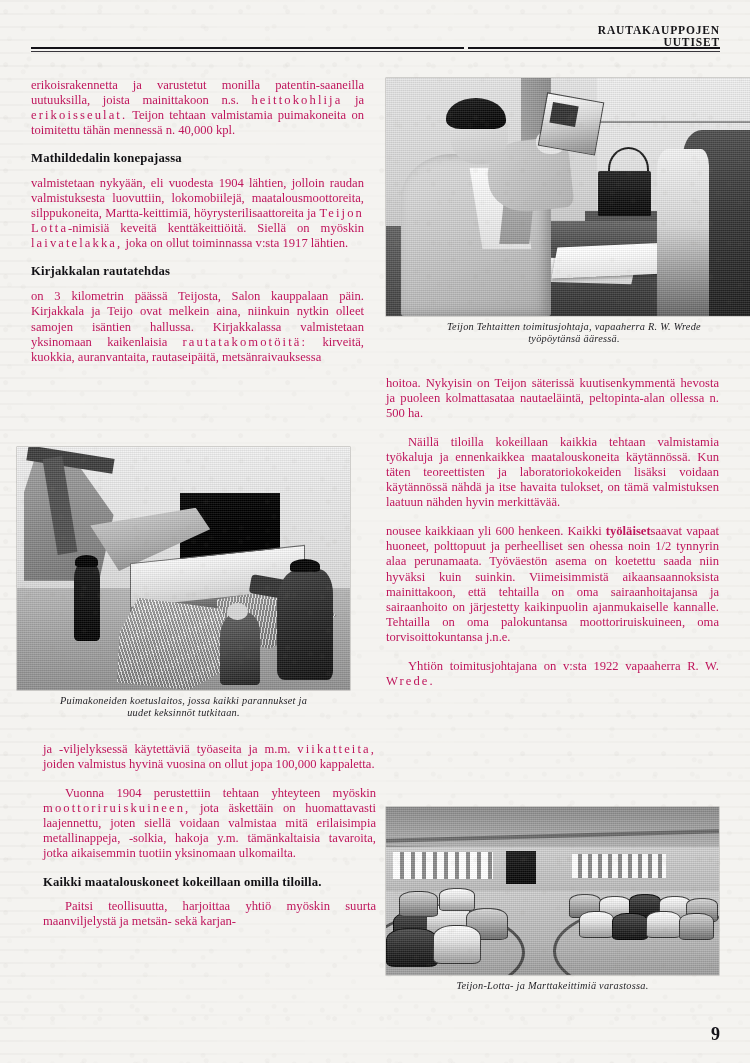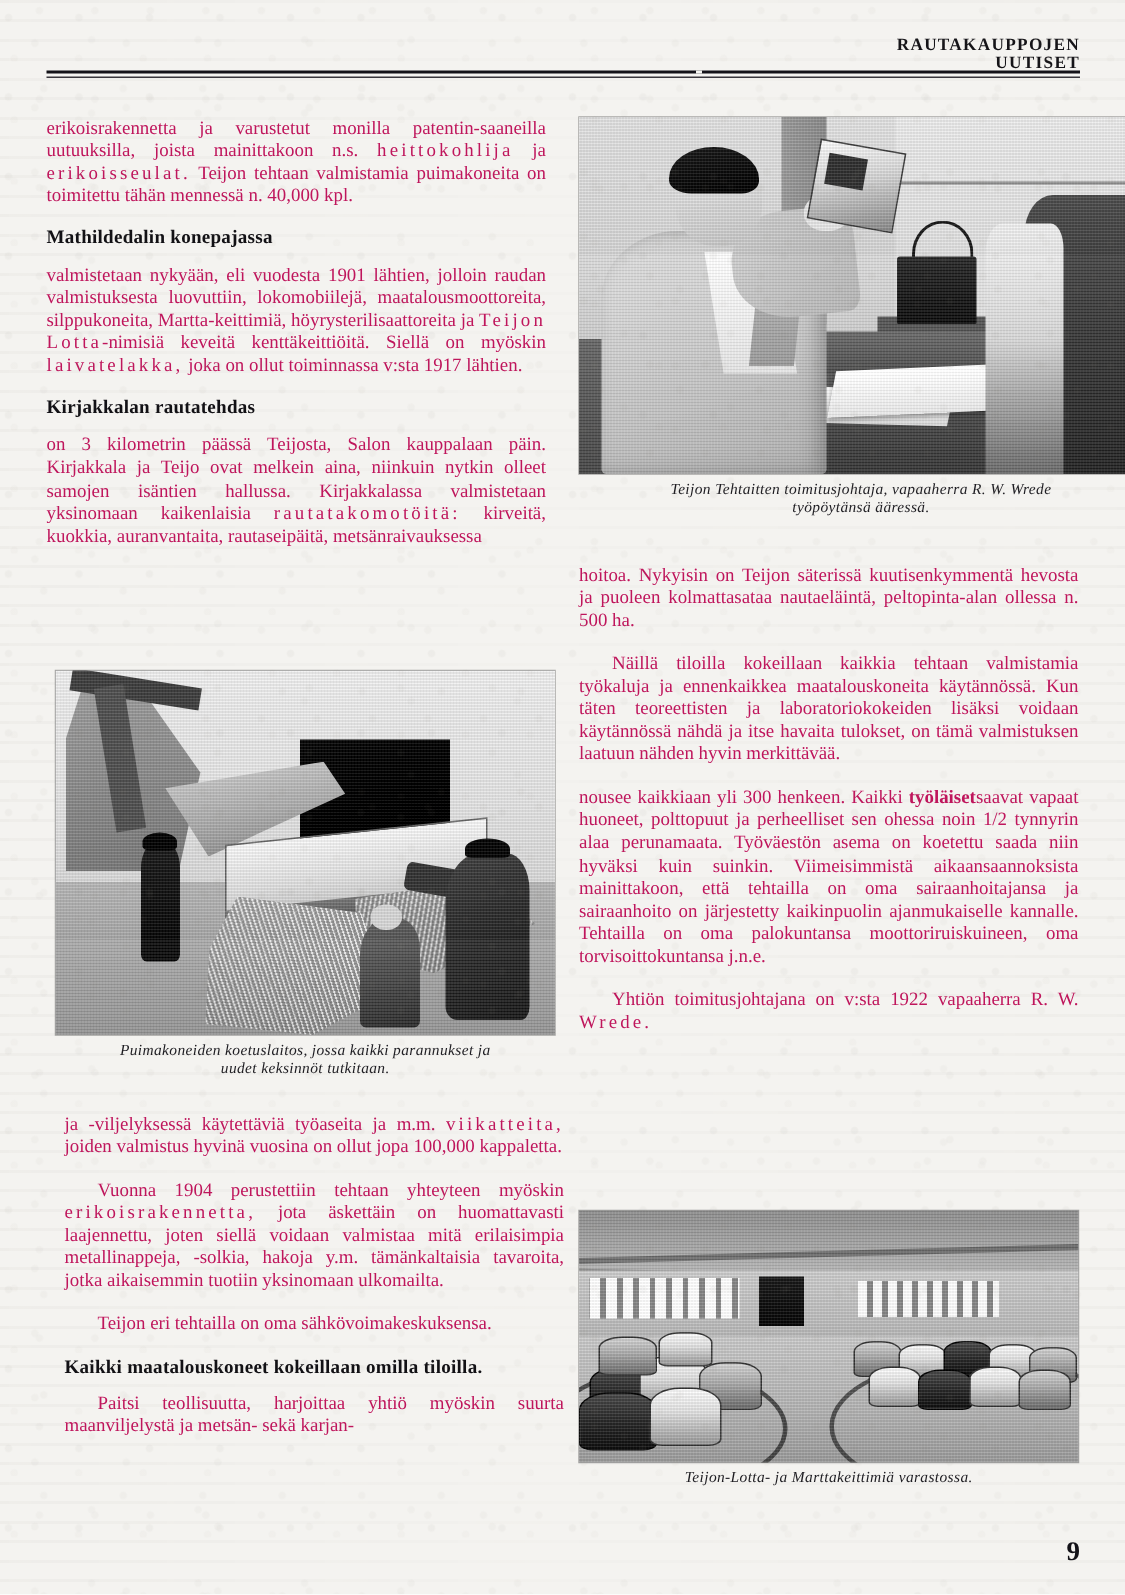--- a/index.html
+++ b/index.html
@@ -312,21 +312,21 @@
   }
   .p1-chairR2 {
     position: absolute; right: 14%; top: 30%; width: 14%; bottom: 0;
     background: linear-gradient(180deg,#e6e4de 0%, #cdcac2 46%, #6d6a62 100%);
     border-radius: 22% 16% 0 0 / 12% 10% 0 0;
   }
 
   
   .fig-thresher {
     position: absolute;
-    left: 37px;
+    left: 17px;
     top: 447px;
     width: 333px;
     z-index: 3;
   }
   .fig-thresher .photo { height: 243px; }
   .p2-sky {
     position: absolute; inset: 0;
     background: linear-gradient(180deg,#e3e1db 0%, #d8d5ce 40%, #cbc8c0 70%, #b9b6ad 100%);
   }
   .p2-ground {
@@ -521,21 +521,21 @@
     <div class="col col-left">
 
       <p class="body"><span>erikoisrakennetta ja varustetut monilla patentin-saaneilla uutuuksilla, joista mainittakoon n.s.</span>
         <span class="sp">heittokohlija</span>
         <span>ja</span>
         <span class="sp">erikoisseulat.</span>
         <span>Teijon tehtaan valmistamia puimakoneita on toimitettu tähän mennessä n. 40,000 kpl.</span></p>
 
       <h2 class="subhead">Mathildedalin konepajassa</h2>
 
-      <p class="body"><span>valmistetaan nykyään, eli vuodesta 1901 lähtien, jolloin raudan valmistuksesta luovuttiin, lokomobiilejä, maatalousmoottoreita, silppukoneita, Martta-keittimiä, höyrysterilisaattoreita ja</span>
+      <p class="body"><span>valmistetaan nykyään, eli vuodesta 1904 lähtien, jolloin raudan valmistuksesta luovuttiin, lokomobiilejä, maatalousmoottoreita, silppukoneita, Martta-keittimiä, höyrysterilisaattoreita ja</span>
         <span class="sp">Teijon</span>
         <span class="sp">Lotta</span><span>-nimisiä keveitä kenttäkeittiöitä. Siellä on myöskin</span>
         <span class="sp">laivatelakka,</span>
         <span>joka on ollut toiminnassa v:sta 1917 lähtien.</span></p>
 
       <h2 class="subhead">Kirjakkalan rautatehdas</h2>
 
       <p class="body"><span>on 3 kilometrin päässä Teijosta, Salon kauppalaan päin. Kirjakkala ja Teijo ovat melkein aina, niinkuin nytkin olleet samojen isäntien hallussa. Kirjakkalassa valmistetaan yksinomaan kaikenlaisia</span>
         <span class="sp">rautatakomotöitä:</span>
         <span>kirveitä, kuokkia, auranvantaita, rautaseipäitä, metsänraivauksessa</span></p>
@@ -568,24 +568,23 @@
         <span>uudet keksinnöt tutkitaan.</span>
       </figcaption>
     </figure>
 
     <div class="col" style="left:43px; top:742px;">
       <p class="body"><span>ja -viljelyksessä käytettäviä työaseita ja m.m.</span>
         <span class="sp">viikatteita,</span>
         <span>joiden valmistus hyvinä vuosina on ollut jopa 100,000 kappaletta.</span></p>
 
       <p class="body indent"><span>Vuonna 1904 perustettiin tehtaan yhteyteen myöskin</span>
-        <span class="sp">erikoisrakennetta,</span>
+        <span class="sp">moottoriruiskuineen,</span>
         <span>jota äskettäin on huomattavasti laajennettu, joten siellä voidaan valmistaa mitä erilaisimpia metallinappeja, -solkia, hakoja y.m. tämänkaltaisia tavaroita, jotka aikaisemmin tuotiin yksinomaan ulkomailta.</span></p>
 
-      <p class="body indent">Teijon eri tehtailla on oma sähkövoimakeskuksensa.</p>
 
       <h2 class="subhead tight">Kaikki maatalouskoneet kokeillaan omilla tiloilla.</h2>
 
       <p class="body indent">Paitsi teollisuutta, harjoittaa yhtiö myöskin suurta maanviljelystä ja metsän- sekä karjan-</p>
     </div>
 
     <figure class="fig-director">
       <div class="photo">
         <div class="p1-bg"></div>
         <div class="p1-wall-right"></div>
@@ -618,21 +617,21 @@
         <span>Teijon Tehtaitten toimitusjohtaja, vapaaherra R. W. Wrede</span><br>
         <span>työpöytänsä ääressä.</span>
       </figcaption>
     </figure>
 
     <div class="col" style="left:386px; top:376px;">
       <p class="body">hoitoa. Nykyisin on Teijon säterissä kuutisenkymmentä hevosta ja puoleen kolmattasataa nautaeläintä, peltopinta-alan ollessa n. 500 ha.</p>
       <p class="body indent">Näillä tiloilla kokeillaan kaikkia tehtaan valmistamia työkaluja ja ennenkaikkea maatalouskoneita käytännössä. Kun täten teoreettisten ja laboratoriokokeiden lisäksi voidaan käytännössä nähdä ja itse havaita tulokset, on tämä valmistuksen laatuun nähden hyvin merkittävää.</p>
 
 
-      <p class="body"><span>nousee kaikkiaan yli 300 henkeen. Kaikki</span>
+      <p class="body"><span>nousee kaikkiaan yli 600 henkeen. Kaikki</span>
         <b class="semi">työläiset</b><span>saavat vapaat huoneet, polttopuut ja perheelliset sen ohessa noin 1/2 tynnyrin alaa perunamaata. Työväestön asema on koetettu saada niin hyväksi kuin suinkin. Viimeisimmistä aikaansaannoksista mainittakoon, että tehtailla on oma sairaanhoitajansa ja sairaanhoito on järjestetty kaikinpuolin ajanmukaiselle kannalle. Tehtailla on oma palokuntansa moottoriruiskuineen, oma torvisoittokuntansa j.n.e.</span></p>
 
       <p class="body indent"><span>Yhtiön toimitusjohtajana on v:sta 1922 vapaaherra R. W.</span>
         <span class="sp">Wrede.</span></p>
 
     </div>
 
     <figure class="fig-store">
       <div class="photo">
         <div class="p3-base"></div>

